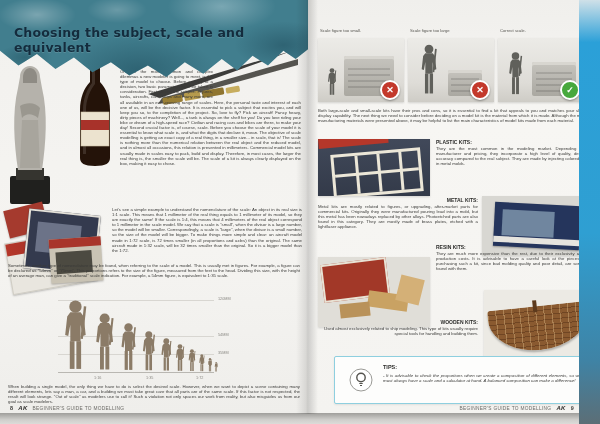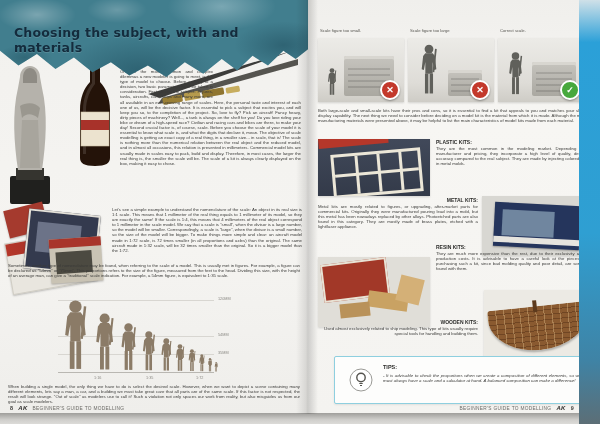--- a/index.html
+++ b/index.html
@@ -129,21 +129,21 @@
       <rect x="9.5" y="40" width="4.6" height="27"></rect>
       <rect x="15.9" y="40" width="4.6" height="27"></rect>
       <rect x="21.5" y="6" width="2.4" height="32" transform="rotate(6 22.7 22)"></rect>
     </symbol>
   </svg>
 
   <div id="left-page" class="page"></div>
   <div id="right-page" class="page"></div>
 
   <div id="banner">
-    <h1 id="banner-title">Choosing the subject, with and materials</h1>
+    <h1 id="banner-title">Choosing the subject, scale and equivalent</h1>
   </div>
 
   <svg class="art" style="left:-2px;top:58px" width="64" height="150" viewBox="0 0 64 150">
     <rect x="12" y="118" width="40" height="28" rx="2" fill="#20201e"></rect>
     <rect x="18" y="110" width="28" height="12" fill="#35342f"></rect>
     <path d="M32,8 C38,8 42,13 42,19 L44,30 C50,55 48,85 44,112 L20,112 C16,85 14,55 20,30 L22,19 C22,13 26,8 32,8 Z" fill="#b5b2ab"></path>
     <path d="M32,10 C36,10 39,14 39,19 L39,25 L25,25 L25,19 C25,14 28,10 32,10 Z" fill="#8e8b84"></path>
     <path d="M22,48 C28,44 38,44 42,50 L40,60 C34,55 28,55 24,60 Z" fill="#9a978f"></path>
     <path d="M24,62 L40,62 L42,110 L22,110 Z" fill="#a8a59d"></path>
   </svg>

